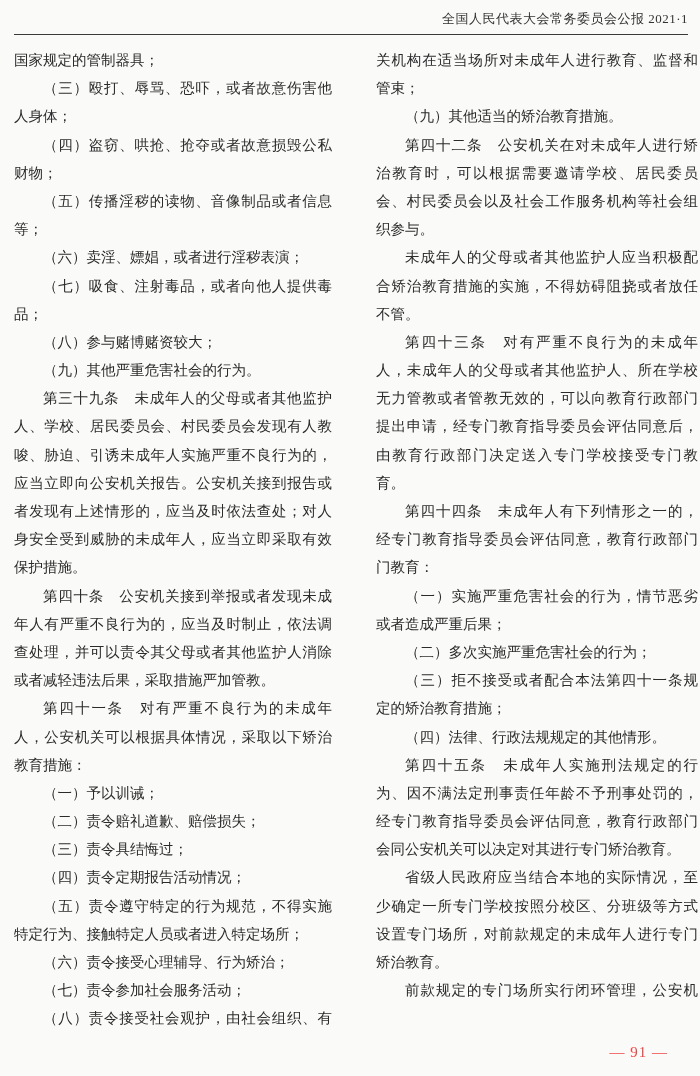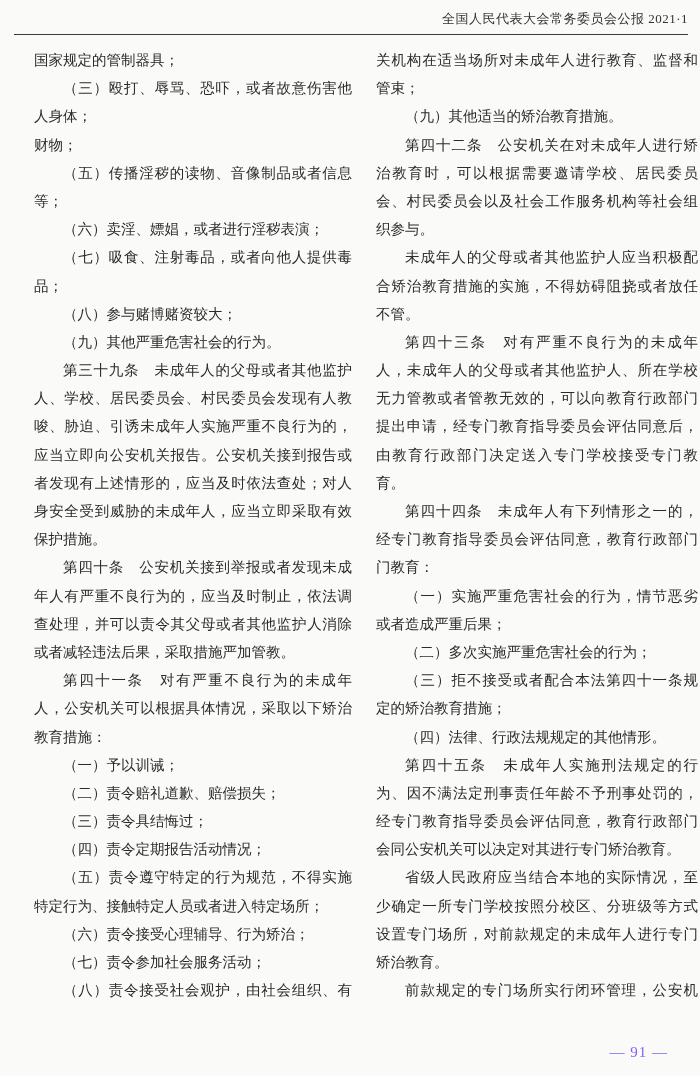--- a/index.html
+++ b/index.html
@@ -18,52 +18,53 @@
     color: #333333; white-space: nowrap;
   }
   .rule {
     position: absolute; top: 34px; left: 14px; width: 674px;
     border-top: 1.5px solid #3a3a3a; height: 0;
   }
   .col {
     position: absolute; top: 46px;
     font-size: 14.5px;
   }
-  .col.left  { left: 14px;  width: 318px; margin-left: 20px; }
+  .col.left  { left: 14px;  width: 318px; }
   .col.right { left: 376px; width: 322px; }
   .line {
     height: 28.2px; line-height: 28.2px;
     text-align: left;
     overflow: hidden;
   }
   .line.ind { padding-left: 29px; }
   .line.str {
     text-align: justify;
     text-align-last: justify;
     text-justify: inter-ideograph;
   }
   .line b { font-weight: normal; }
   .pageno {
     position: absolute; top: 1038px; right: 32px;
     font-size: 15px; letter-spacing: 1px; line-height: 28px;
-    color: #8b5cf6;
+    color: #ef4444;
   }
 </style>
 </head>
 <body>
 
 <div class="sheet">
   <div class="header">
     <span>全国人民代表大会常务委员会公报 2021·1</span>
   </div>
   <div class="rule"></div>
   <div class="col left" id="col-left">
       <div class="line">国家规定的管制器具；</div>
       <div class="line ind str">（三）殴打、辱骂、恐吓，或者故意伤害他</div>
       <div class="line">人身体；</div>
+      <div class="line ind str">（四）盗窃、哄抢、抢夺或者故意损毁公私</div>
       <div class="line">财物；</div>
       <div class="line ind str">（五）传播淫秽的读物、音像制品或者信息</div>
       <div class="line">等；</div>
       <div class="line ind">（六）卖淫、嫖娼，或者进行淫秽表演；</div>
       <div class="line ind str">（七）吸食、注射毒品，或者向他人提供毒</div>
       <div class="line">品；</div>
       <div class="line ind">（八）参与赌博赌资较大；</div>
       <div class="line ind">（九）其他严重危害社会的行为。</div>
       <div class="line ind str"><b>第三十九条</b>　未成年人的父母或者其他监护</div>
       <div class="line str">人、学校、居民委员会、村民委员会发现有人教</div>

